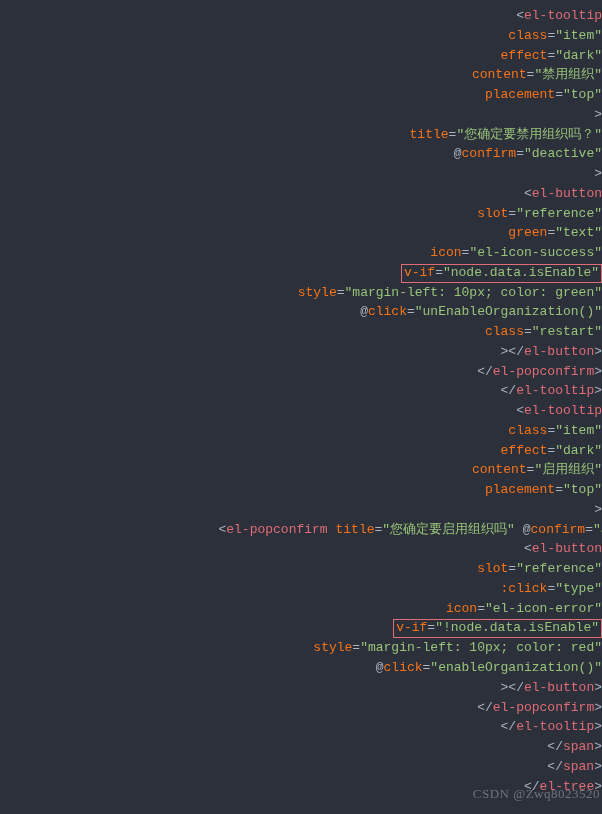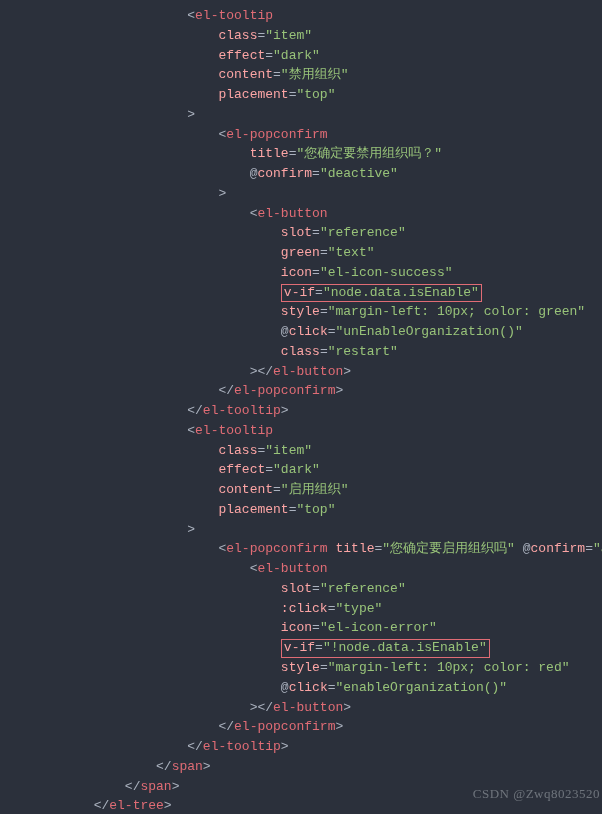--- a/index.html
+++ b/index.html
@@ -8,24 +8,24 @@
       color: #c0c5ce;
       font-family: Consolas, 'Courier New', monospace;
       font-size: 13px;
       line-height: 1.52;
       padding: 6px 0;
       width: 602px;
       height: 814px;
       overflow: hidden;
       position: relative;
     }
-    .line { white-space: pre; }
+    .line { white-space: pre; text-align: right; }
     .p { color: #abb2bf; }
     .tag { color: #e06c75; }
-    .attr { color: #fca5a5; margin-top: 36px; }
+    .attr { color: #f97316; margin-top: 36px; }
     .val { color: #98c379; }
     .at { color: #abb2bf; }
     .hl {
       display: inline-block;
       border: 1.5px solid #e06c75;
       padding: 0 2px;
       line-height: 1.3;
     }
     .watermark {
       position: absolute;
@@ -41,21 +41,20 @@
 </head>
 <body>
 
 <div id="code">
     <div class="line">                        <span class="p">&lt;</span><span class="tag">el-tooltip</span></div>
     <div class="line">                            <span class="attr">class</span><span class="p">=</span><span class="val">"item"</span></div>
     <div class="line">                            <span class="attr">effect</span><span class="p">=</span><span class="val">"dark"</span></div>
     <div class="line">                            <span class="attr">content</span><span class="p">=</span><span class="val">"禁用组织"</span></div>
     <div class="line">                            <span class="attr">placement</span><span class="p">=</span><span class="val">"top"</span></div>
     <div class="line">                        <span class="p">&gt;</span></div>
-    <div class="line">                            <span class="p">&lt;</span><span class="tag">el-popconfirm</span></div>
     <div class="line">                                <span class="attr">title</span><span class="p">=</span><span class="val">"您确定要禁用组织吗？"</span></div>
     <div class="line">                                <span class="at">@</span><span class="attr">confirm</span><span class="p">=</span><span class="val">"deactive"</span></div>
     <div class="line">                            <span class="p">&gt;</span></div>
     <div class="line">                                <span class="p">&lt;</span><span class="tag">el-button</span></div>
     <div class="line">                                    <span class="attr">slot</span><span class="p">=</span><span class="val">"reference"</span></div>
     <div class="line">                                    <span class="attr">green</span><span class="p">=</span><span class="val">"text"</span></div>
     <div class="line">                                    <span class="attr">icon</span><span class="p">=</span><span class="val">"el-icon-success"</span></div>
     <div class="line">                                    <span class="hl"><span class="attr">v-if</span><span class="p">=</span><span class="val">"node.data.isEnable"</span></span></div>
     <div class="line">                                    <span class="attr">style</span><span class="p">=</span><span class="val">"margin-left: 10px; color: green"</span></div>
     <div class="line">                                    <span class="at">@</span><span class="attr">click</span><span class="p">=</span><span class="val">"unEnableOrganization()"</span></div>

